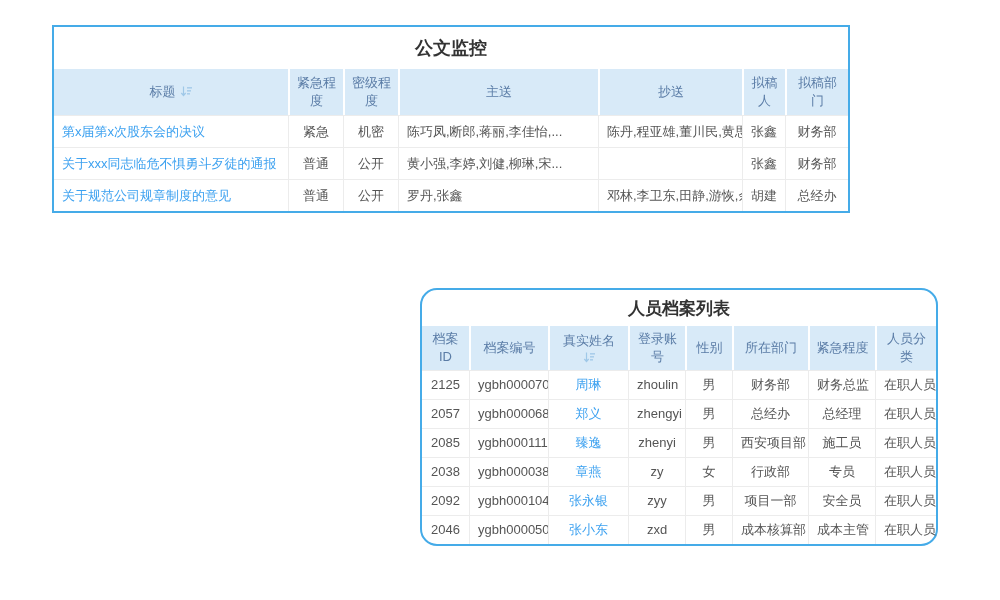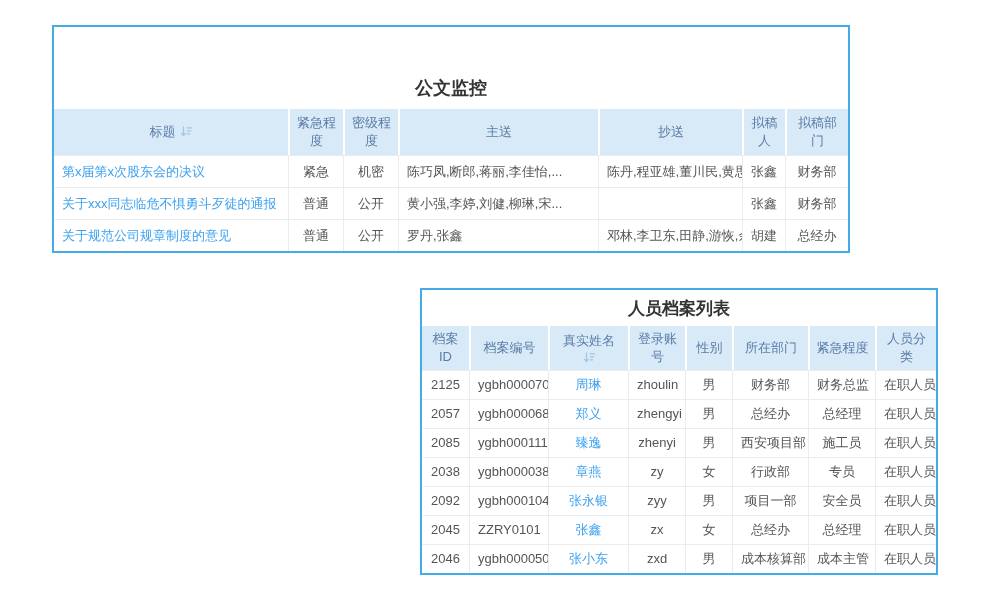--- a/index.html
+++ b/index.html
@@ -9,24 +9,24 @@
     --link:#3ca1f0;
     --body-text:#555555;
     --title-text:#333333;
     --divider:#ececec;
   }
   *{margin:0;padding:0;box-sizing:border-box;}
   html,body{width:1000px;height:600px;background:#ffffff;overflow:hidden;
     font-family:"Liberation Sans","DejaVu Sans",sans-serif;}
   .panel{position:absolute;background:#fff;border:2px solid var(--accent-border);}
   .panel-doc{left:52px;top:25px;width:798px;}
-  .panel-personnel{left:420px;top:288px;width:518px;}
+  .panel-personnel{left:420px;top:288px;width:518px;border-radius:17px;}
   .panel-title{display:flex;align-items:center;justify-content:center;
     font-weight:bold;color:var(--title-text);}
-  .panel-doc .panel-title{height:42px;font-size:18px;margin-top:40px;}
+  .panel-doc .panel-title{height:42px;font-size:18px;}
   .panel-personnel .panel-title{height:36px;font-size:17px;}
   table{width:100%;border-collapse:separate;border-spacing:0;table-layout:fixed;}
   thead th{background:var(--header-bg);color:var(--header-text);font-size:13px;
     font-weight:normal;text-align:center;vertical-align:middle;
     padding:4px 6px;border-left:2px solid #ffffff;line-height:1.35;}
   thead th:first-child{border-left:none;}
   .panel-doc thead th{height:46px;}
   .panel-personnel thead th{height:44px;}
   tbody td{font-size:13px;color:var(--body-text);text-align:center;
     vertical-align:middle;padding:2px 8px;border-top:1px solid var(--divider);
@@ -185,30 +185,20 @@
           <td class="al-c">2092</td>
           <td class="al-c">ygbh000104</td>
           <td class="al-c"><span class="cell-link">张永银</span></td>
           <td class="al-c">zyy</td>
           <td class="al-c">男</td>
           <td class="al-c">项目一部</td>
           <td class="al-c">安全员</td>
           <td class="al-c">在职人员</td>
         </tr>
         <tr>
-          <td class="al-c">2045</td>
-          <td class="al-c">ZZRY0101</td>
-          <td class="al-c"><span class="cell-link">张鑫</span></td>
-          <td class="al-c">zx</td>
-          <td class="al-c">女</td>
-          <td class="al-c">总经办</td>
-          <td class="al-c">总经理</td>
-          <td class="al-c">在职人员</td>
-        </tr>
-        <tr>
           <td class="al-c">2046</td>
           <td class="al-c">ygbh000050</td>
           <td class="al-c"><span class="cell-link">张小东</span></td>
           <td class="al-c">zxd</td>
           <td class="al-c">男</td>
           <td class="al-c">成本核算部</td>
           <td class="al-c">成本主管</td>
           <td class="al-c">在职人员</td>
         </tr>
       </tbody>

